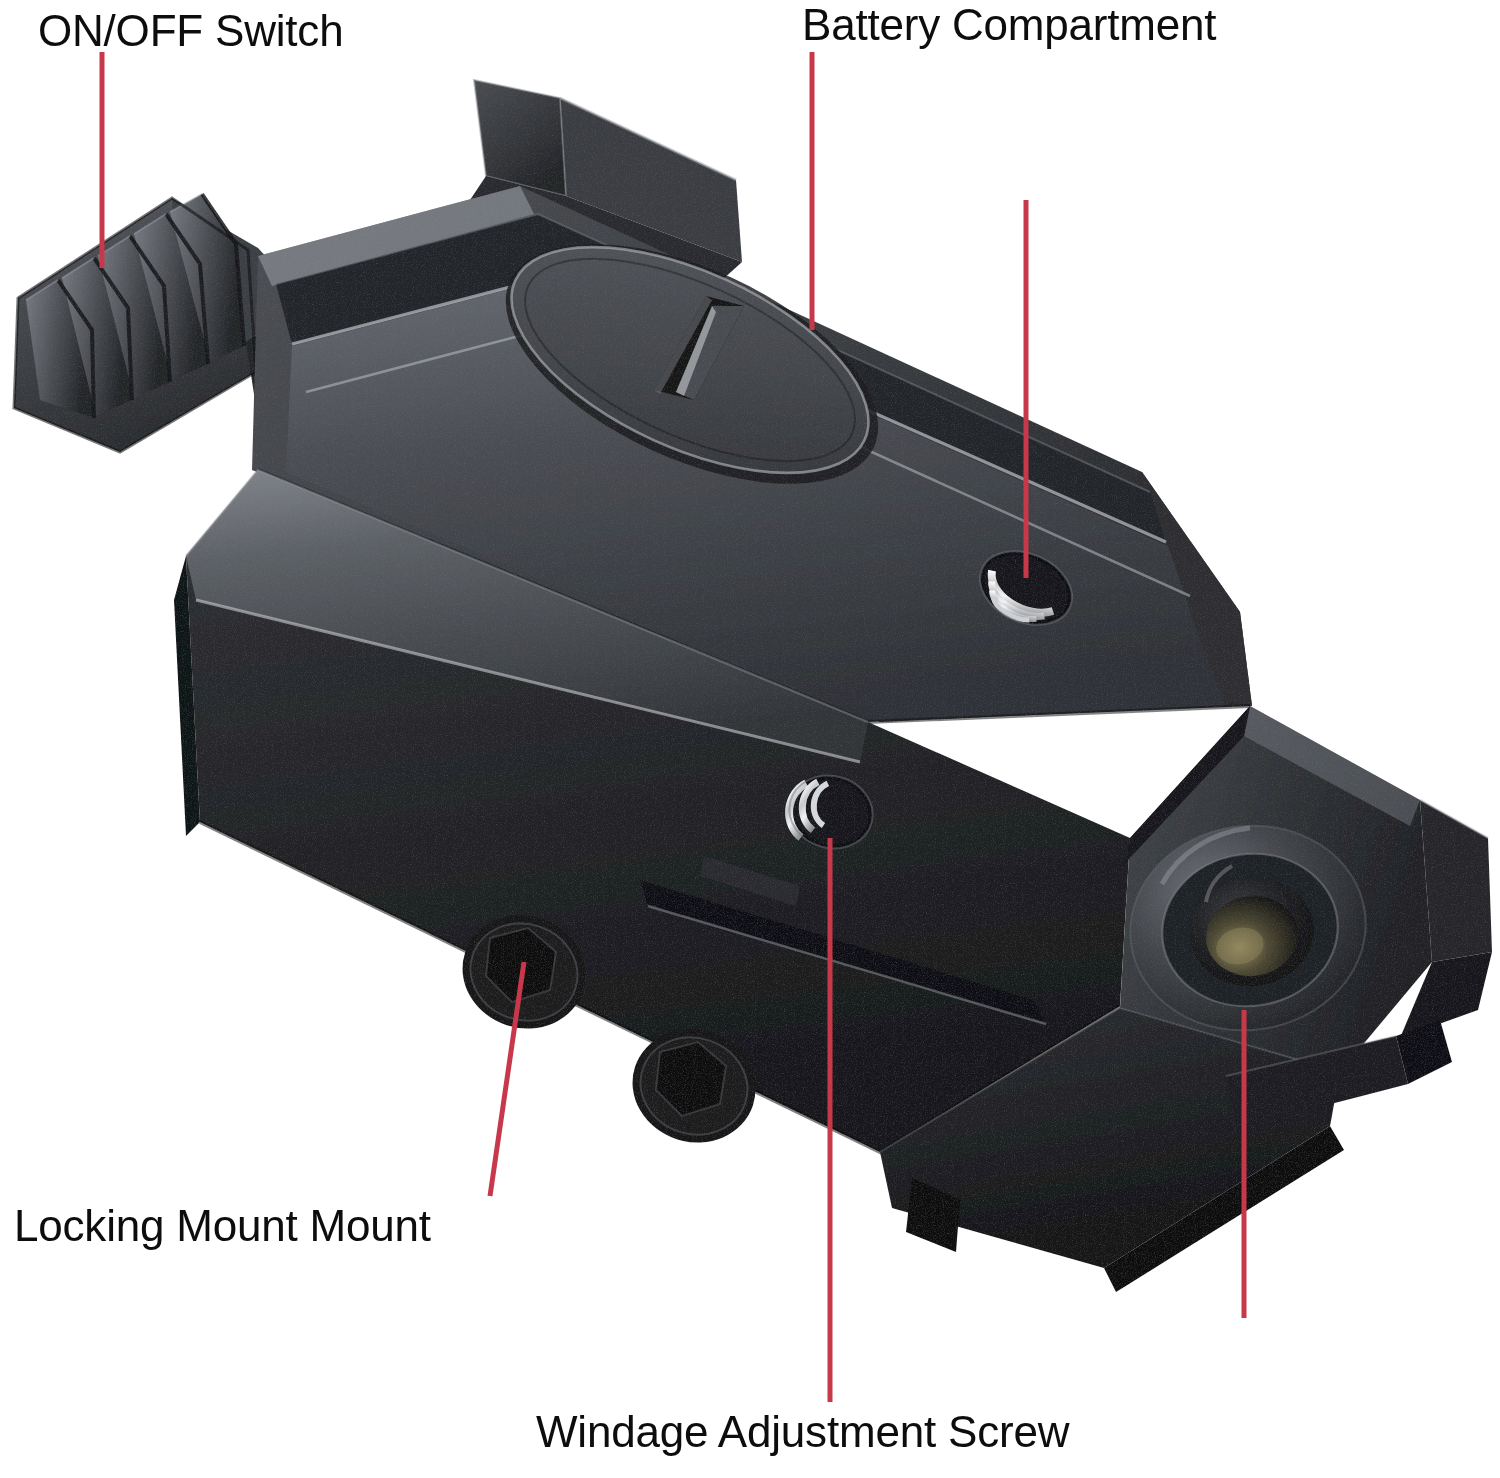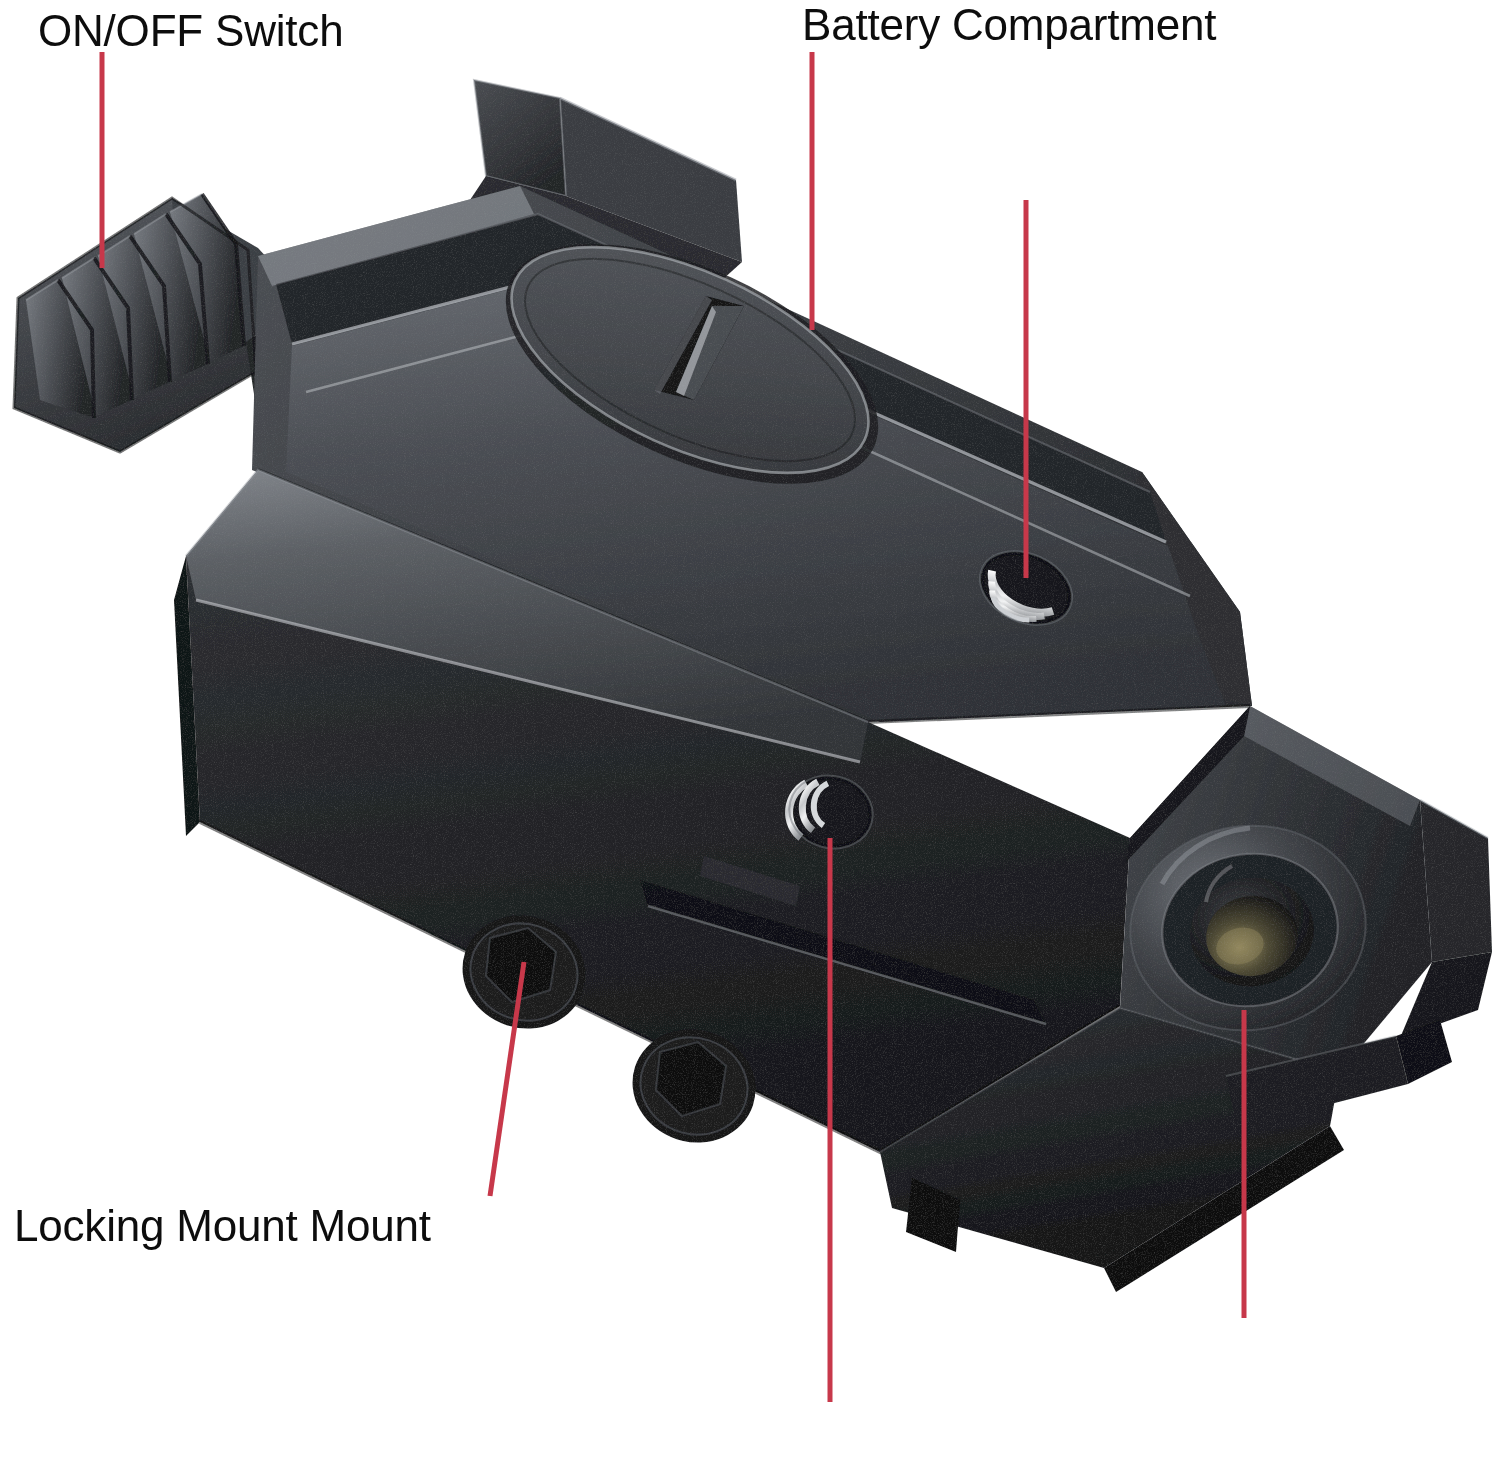--- a/index.html
+++ b/index.html
@@ -331,14 +331,15 @@
   </svg>
 
   <div class="callout-label" id="lbl-onoff">ON/OFF Switch</div>
 
   <div class="callout-label" id="lbl-battery">Battery Compartment</div>
 
 
   <div class="callout-label" id="lbl-locking">Locking Mount Mount</div>
 
 
+  <div class="callout-label" id="lbl-windage">Windage Adjustment Screw</div>
 
 </div>
 
 </body></html>

